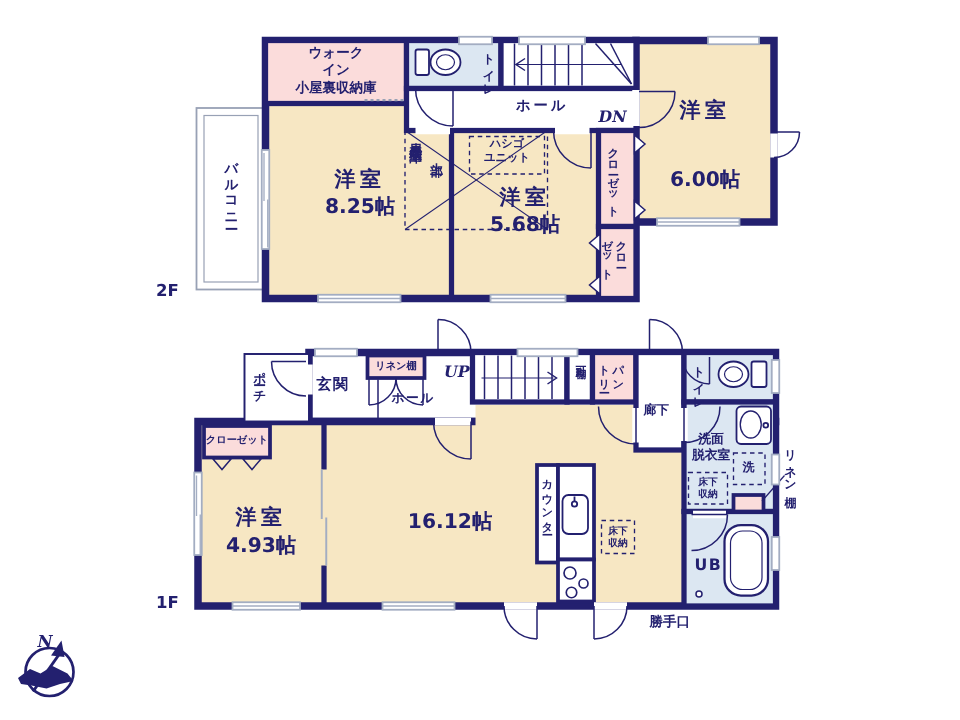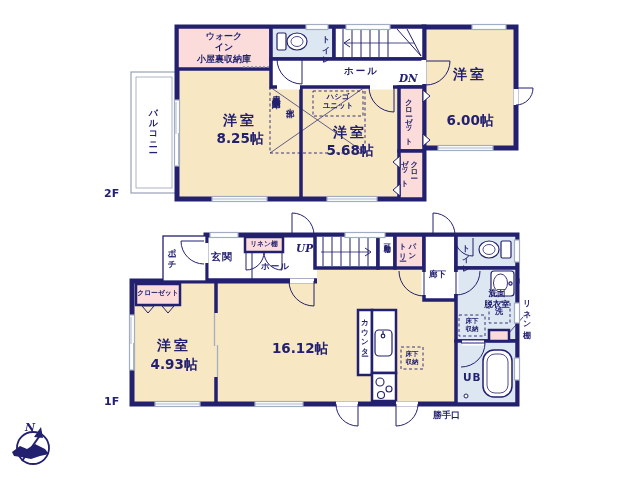--- a/index.html
+++ b/index.html
@@ -282,21 +282,21 @@
 <div class="lbl v" style="left:167px;top:242px;font-size:8.5px;height:36px;">ポーチ</div>
 <div class="lbl" style="left:211px;top:251px;font-size:10px;letter-spacing:1px;">玄関</div>
 <div class="lbl ctr" style="left:246px;top:240px;width:36px;font-size:6.8px;">リネン棚</div>
 <div class="lbl" style="left:261px;top:261px;font-size:8.5px;letter-spacing:1px;">ホール</div>
 <div class="lbl it" style="left:296px;top:242px;font-size:10.5px;">UP</div>
 <div class="lbl v" style="left:382px;top:238px;font-size:7px;height:28px;">可動棚</div>
 <div class="lbl v pre" style="left:398px;top:238px;font-size:7.5px;height:29px;">パン
 トリー</div>
 <div class="lbl" style="left:429px;top:269px;font-size:8.5px;">廊下</div>
 <div class="lbl v" style="left:460px;top:239px;font-size:8px;height:28px;">トイレ</div>
-<div class="lbl ctr pre" style="left:455px;top:288px;width:38px;font-size:8.5px;padding-left:23px;">洗面
+<div class="lbl ctr pre" style="left:455px;top:288px;width:38px;font-size:8.5px;">洗面
 脱衣室</div>
 <div class="lbl" style="left:495px;top:307px;font-size:8px;">洗</div>
 <div class="lbl ctr pre" style="left:459px;top:317px;width:26px;font-size:6.5px;font-weight:600;">床下
 収納</div>
 <div class="lbl v" style="left:521px;top:294px;font-size:8px;height:58px;">リネン棚</div>
 <div class="lbl" style="left:463px;top:371px;font-size:10.5px;letter-spacing:1px;">UB</div>
 <div class="lbl ctr room-size" style="left:251px;top:340px;width:98px;">16.12帖</div>
 <div class="lbl v" style="left:360px;top:314px;font-size:7.5px;height:58px;">カウンター</div>
 <div class="lbl ctr pre" style="left:401px;top:350px;width:22px;font-size:6.5px;font-weight:600;">床下
 収納</div>

